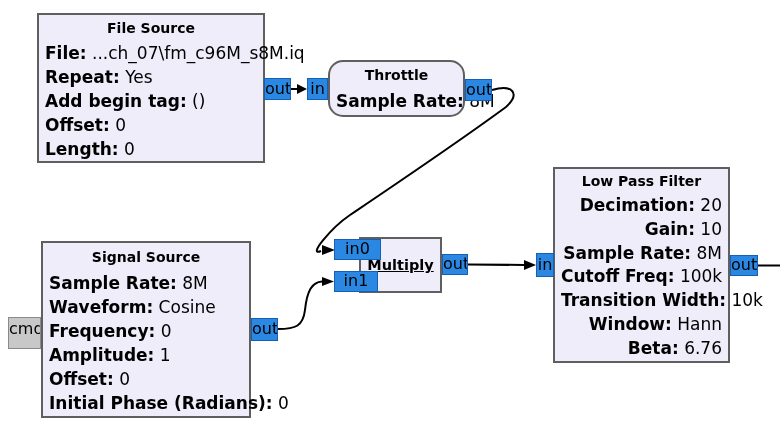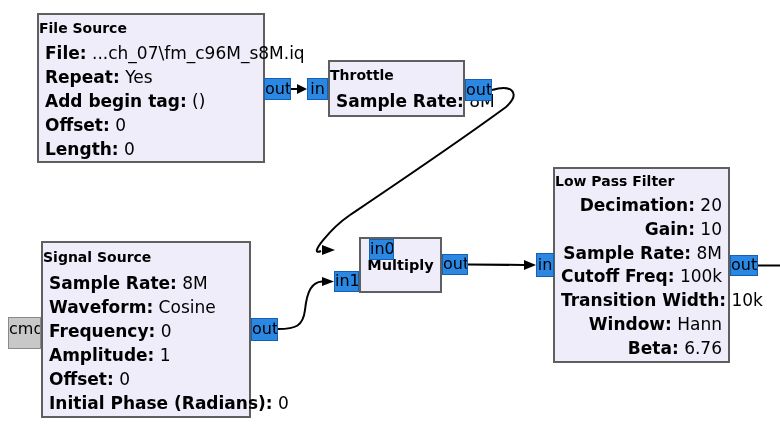--- a/index.html
+++ b/index.html
@@ -22,21 +22,21 @@
     overflow:hidden;
   }
   #wires{position:absolute;left:0;top:0;width:780px;height:435px;}
   .conn{stroke:var(--connection);stroke-width:2;fill:none;}
   .arrow{fill:var(--connection);stroke:none;}
   .block{
     position:absolute;box-sizing:border-box;
     background:var(--block-fill);
     border:2px solid var(--block-border);
   }
-  .block .title{font-size:14px;font-weight:bold;text-align:left;white-space:nowrap;}
+  .block .title{font-size:14px;font-weight:bold;text-align:center;white-space:nowrap;}
   .block .param{font-size:17px;padding:0 6px;white-space:nowrap;}
   .param .lbl{font-weight:bold;}
   .port{
     position:absolute;box-sizing:border-box;
     background:var(--port-fill);
     border:1.5px solid var(--port-border);
     font-size:16px;text-align:center;overflow:hidden;
   }
   .port.msg{background:var(--msg-port-fill);border-color:var(--msg-port-border);}
   
@@ -72,44 +72,44 @@
   <div class="block" id="b-fs" style="left:37px;top:13px;width:228px;height:150px;">
     <div class="title">File Source</div>
     <div class="param"><span class="lbl">File:</span> <span>...ch_07\fm_c96M_s8M.iq</span></div>
     <div class="param"><span class="lbl">Repeat:</span> <span>Yes</span></div>
     <div class="param"><span class="lbl">Add begin tag:</span> <span>()</span></div>
     <div class="param"><span class="lbl">Offset:</span> <span>0</span></div>
     <div class="param"><span class="lbl">Length:</span> <span>0</span></div>
   </div>
   <div class="port" style="left:264px;top:78px;width:27px;height:22px;line-height:19px;">out</div>
 
-  <div class="block" id="b-thr" style="left:328px;top:60px;width:137px;height:57px;">
+  <div class="block" id="b-thr" style="left:328px;top:60px;width:137px;height:57px;border-radius:15px;">
     <div class="title">Throttle</div>
     <div class="param"><span class="lbl">Sample Rate:</span> <span>8M</span></div>
   </div>
   <div class="port" style="left:307px;top:78px;width:21px;height:22px;line-height:19px;">in</div>
   <div class="port" style="left:465px;top:79px;width:27px;height:22px;line-height:19px;">out</div>
 
   <div class="block" id="b-ss" style="left:41px;top:241px;width:210px;height:177px;">
     <div class="title">Signal Source</div>
     <div class="param"><span class="lbl">Sample Rate:</span> <span>8M</span></div>
     <div class="param"><span class="lbl">Waveform:</span> <span>Cosine</span></div>
     <div class="param"><span class="lbl">Frequency:</span> <span>0</span></div>
     <div class="param"><span class="lbl">Amplitude:</span> <span>1</span></div>
     <div class="param"><span class="lbl">Offset:</span> <span>0</span></div>
     <div class="param"><span class="lbl">Initial Phase (Radians):</span> <span>0</span></div>
   </div>
   <div class="port msg" style="left:8px;top:317px;width:33px;height:32px;line-height:21px;">cmd</div>
   <div class="port" style="left:251px;top:318px;width:27px;height:23px;line-height:20px;">out</div>
 
-  <div class="block" id="b-mul" style="left:359px;top:237px;width:83px;height:56px;">
+  <div class="block" id="b-mul" style="left:359px;top:237px;width:83px;height:56px;text-decoration:underline;">
     <div class="title">Multiply</div>
   </div>
-  <div class="port" style="left:334px;top:239px;width:25px;height:21px;line-height:18px;margin-left:35px;">in0</div>
-  <div class="port" style="left:334px;top:271px;width:25px;height:21px;line-height:18px;">in1</div>
+  <div class="port" style="left:334px;top:239px;width:47px;height:21px;line-height:18px;">in0</div>
+  <div class="port" style="left:334px;top:271px;width:44px;height:21px;line-height:18px;">in1</div>
   <div class="port" style="left:442px;top:254px;width:26px;height:21px;line-height:18px;">out</div>
 
   <div class="block" id="b-lpf" style="left:553px;top:167px;width:177px;height:196px;">
     <div class="title">Low Pass Filter</div>
     <div class="param"><span class="lbl">Decimation:</span> <span>20</span></div>
     <div class="param"><span class="lbl">Gain:</span> <span>10</span></div>
     <div class="param"><span class="lbl">Sample Rate:</span> <span>8M</span></div>
     <div class="param"><span class="lbl">Cutoff Freq:</span> <span>100k</span></div>
     <div class="param"><span class="lbl">Transition Width:</span> <span>10k</span></div>
     <div class="param"><span class="lbl">Window:</span> <span>Hann</span></div>

